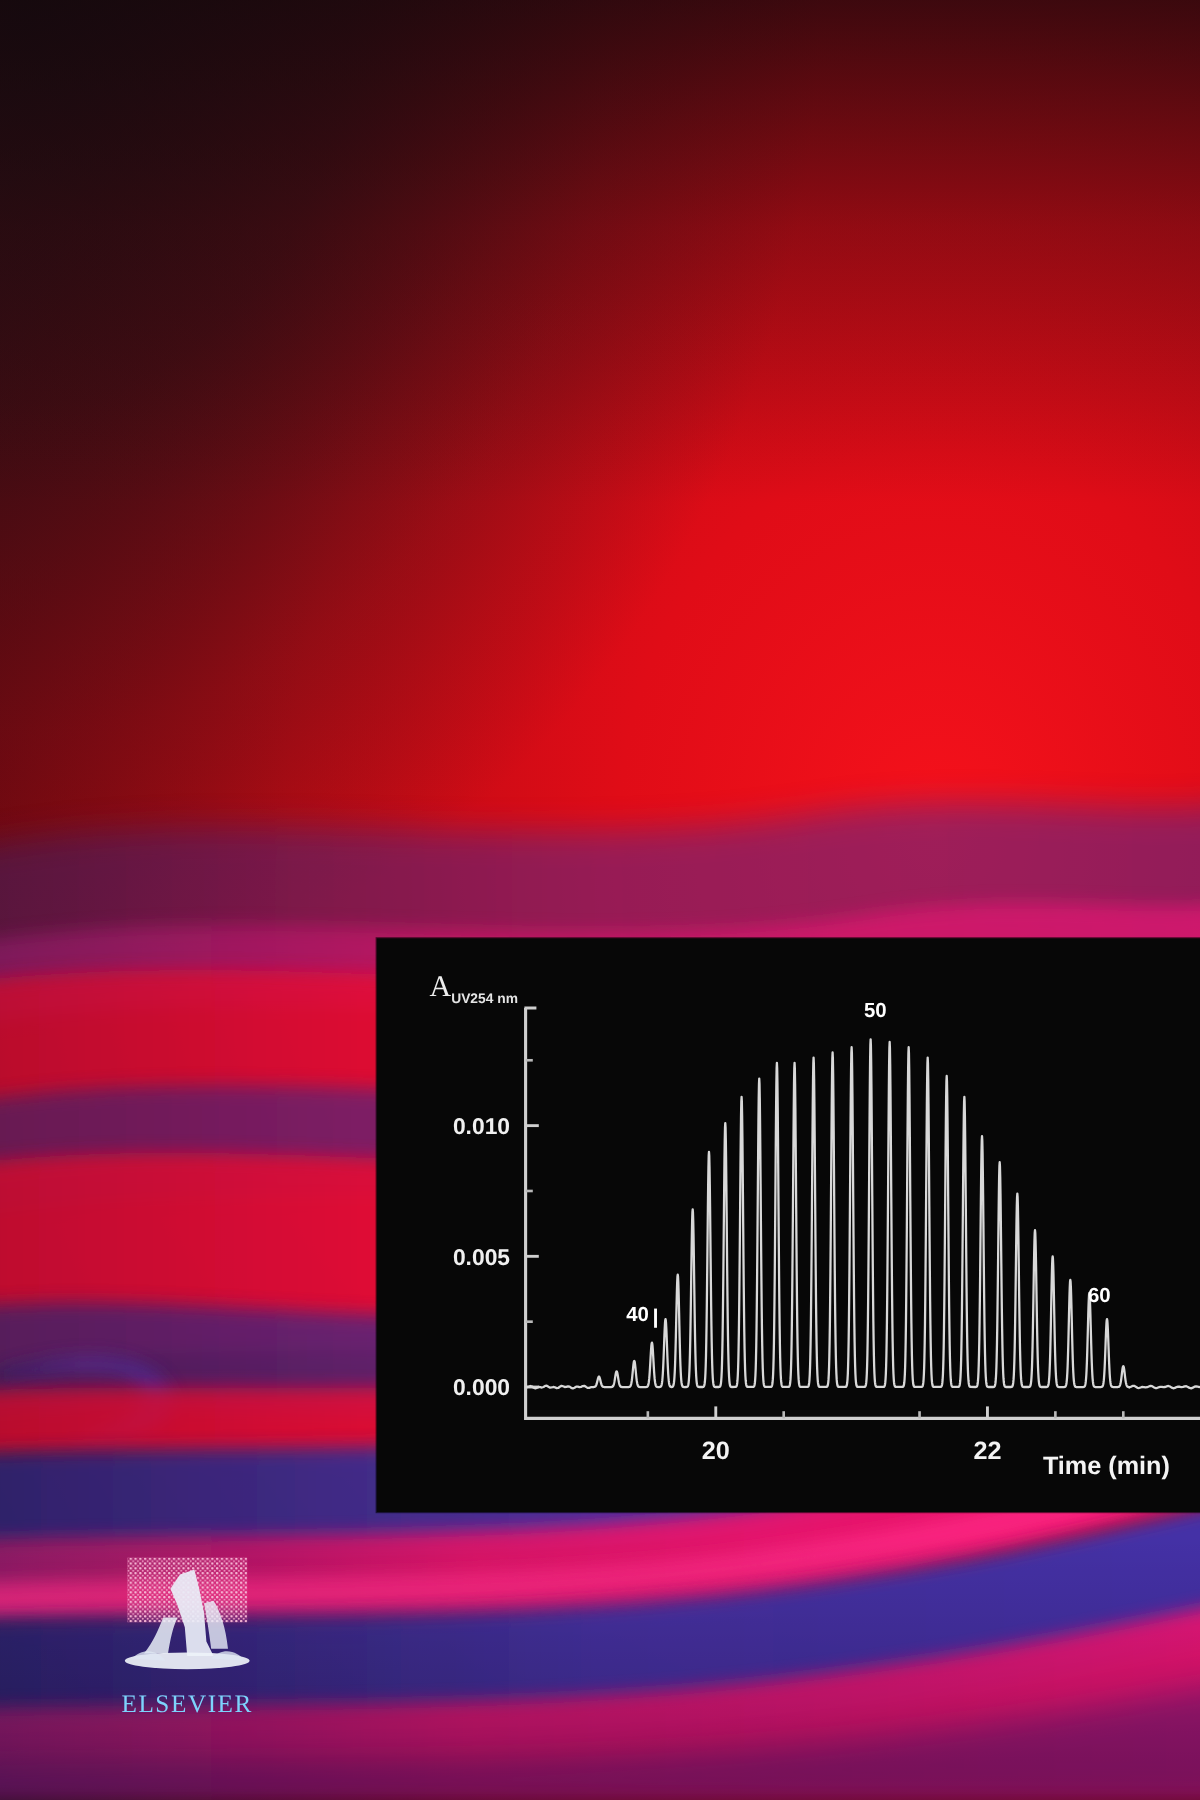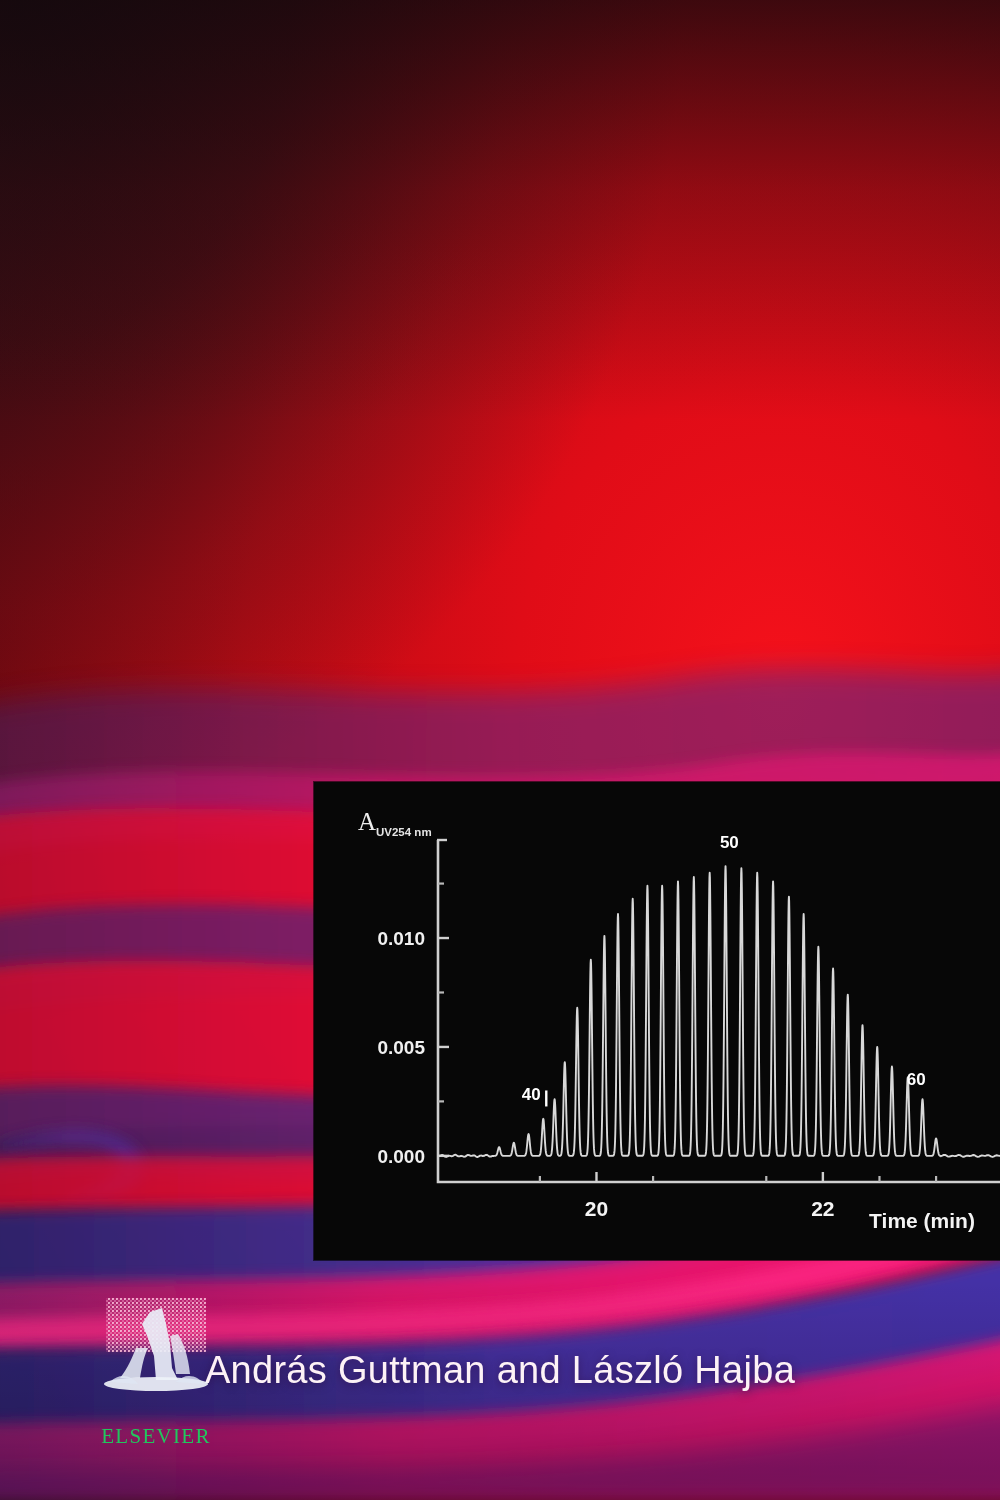--- a/index.html
+++ b/index.html
@@ -78,22 +78,22 @@
     text-shadow:0 2px 9px rgba(40,0,40,.5);
   }
 
   
   .elsevier{
     position:absolute;left:92px;top:1294px;
     width:128px;text-align:center;
   }
   .elsevier svg{display:block;}
   .elsevier-word{
-    margin-top:18px;
-    color:#22c55e;
+    margin-top:2px;
+    color:#7dd3fc;
     font-family:"Liberation Serif", serif;
     font-size:21px;
     letter-spacing:1.3px;
   }
 </style>
 </head>
 <body>
 
 <div class="cover">
 
@@ -205,21 +205,20 @@
           <text x="217.27599999999995" y="318.47133757961785" text-anchor="middle" class="peaklab">40</text>
           <text x="415.376" y="65.78343949044591" text-anchor="middle" class="peaklab">50</text>
           <text x="602.1559999999998" y="303.2229299363057" text-anchor="middle" class="peaklab">60</text>
           <line x1="232.27599999999995" y1="324.47133757961785" x2="232.27599999999995" y2="308.47133757961785" stroke="#ffffff" stroke-width="2.4"></line>
         </g>
 
       <text class="xtitle" x="608" y="446" text-anchor="middle">Time (min)</text>
     </svg>
   </div>
 
-  <div class="authors">András Guttman and László Hajba</div>
 
   <div class="elsevier">
     <svg width="128" height="112" viewBox="0 0 128 112" aria-hidden="true">
       <defs>
         <pattern id="leafdot" width="4" height="4" patternUnits="userSpaceOnUse">
           <rect width="4" height="4" fill="none"></rect>
           <circle cx="1" cy="1" r="1.05" fill="#f9c9e0"></circle>
           <circle cx="3" cy="3" r="0.8" fill="#f4aecf"></circle>
         </pattern>
       </defs>

